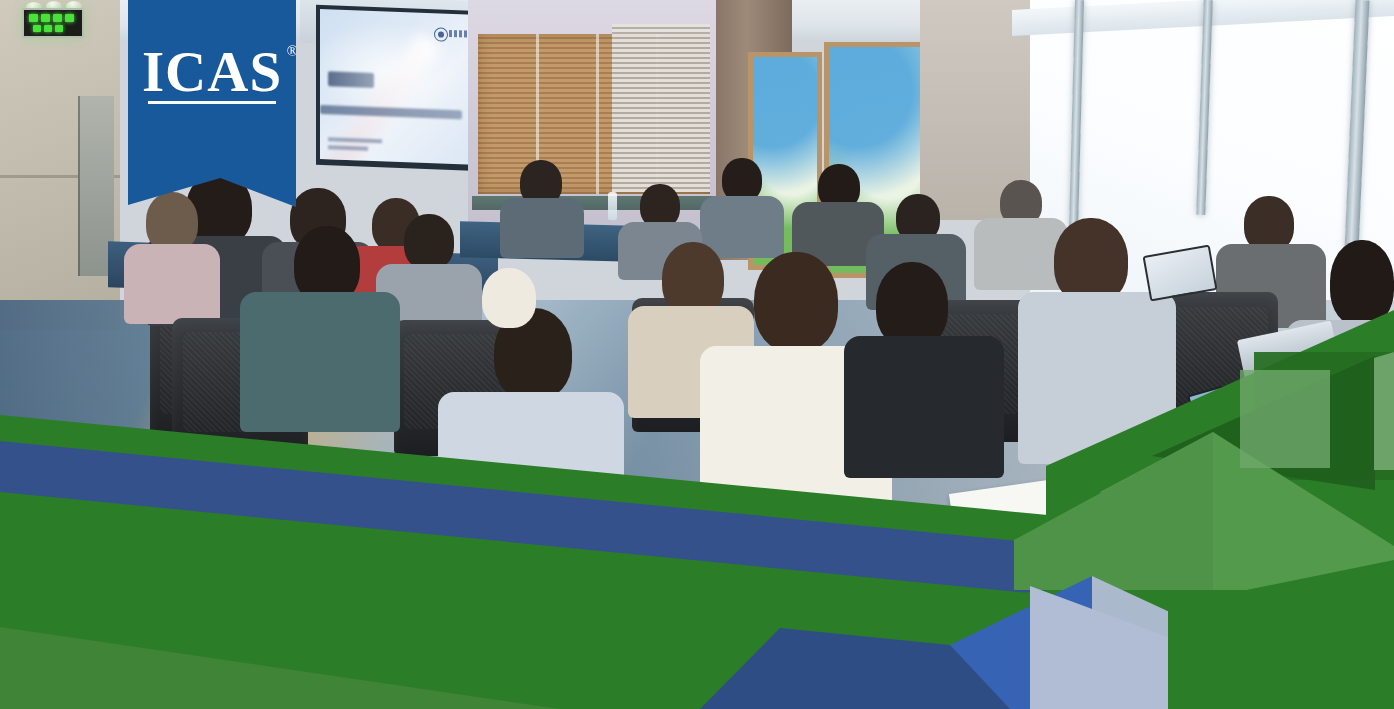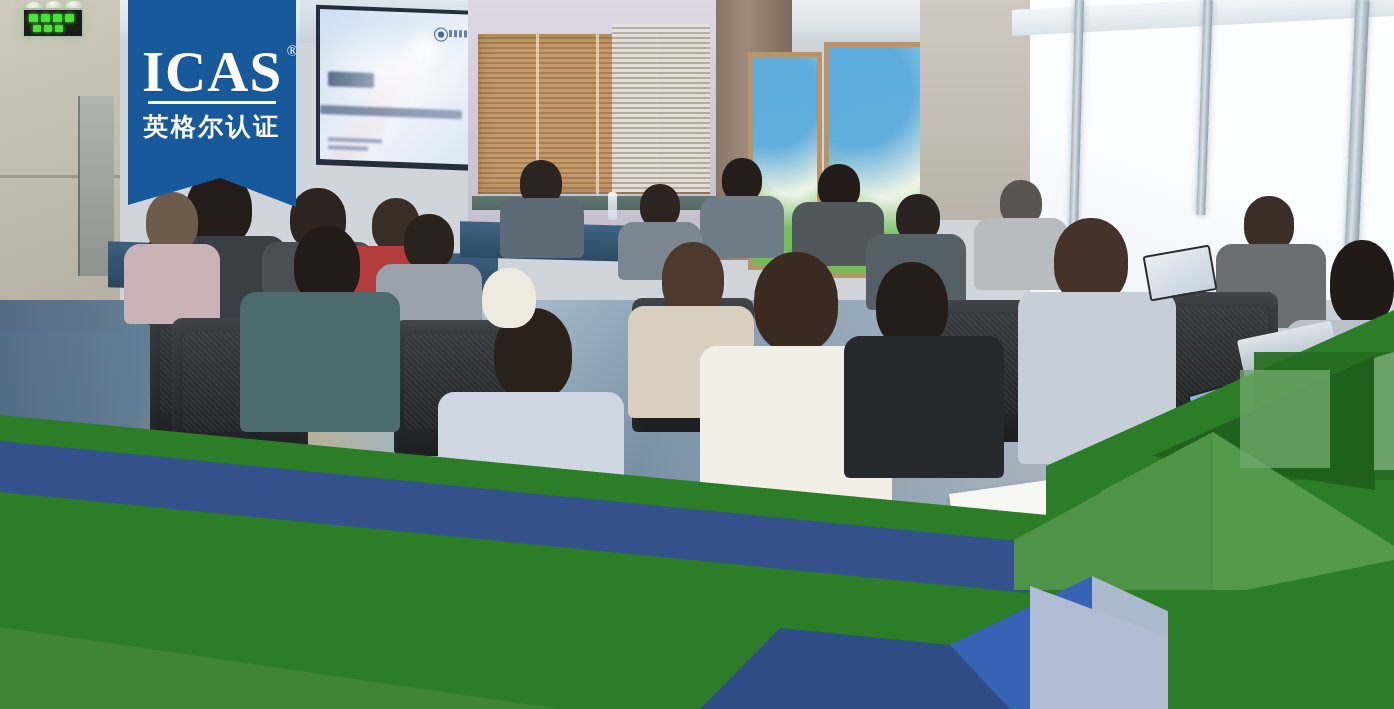--- a/index.html
+++ b/index.html
@@ -434,16 +434,15 @@
 
     <polygon fill="#2c7d27" points="1168,606 1394,560 1394,709 1168,709"></polygon>
   </svg>
 
   <div class="logo-badge" style="--icas-blue: #18599c;">
     <div class="icas">
       <span>ICAS</span>
       <span class="reg">®</span>
     </div>
     <div class="rule"></div>
-    <div class="cn">英格尔认证</div>
   </div>
 
 </div>
 
 </body></html>

